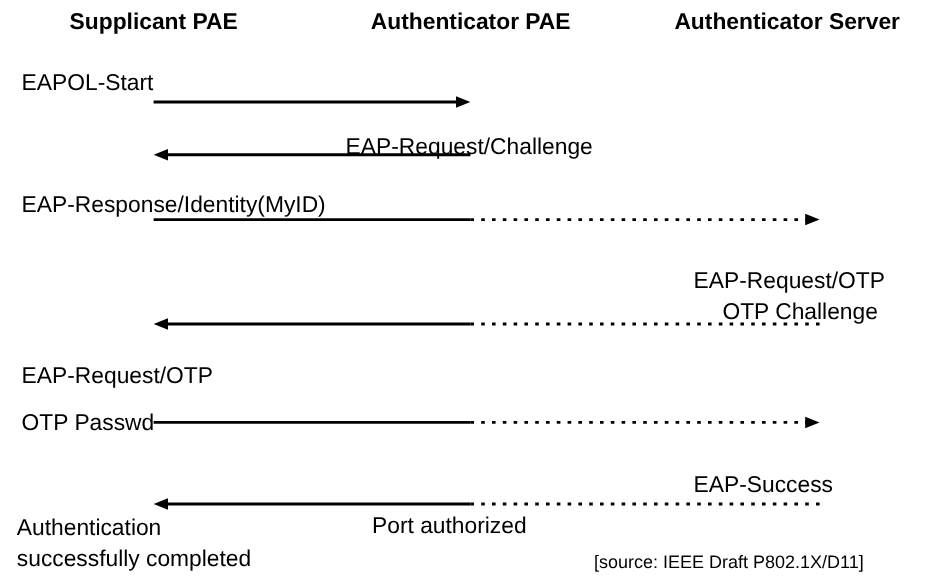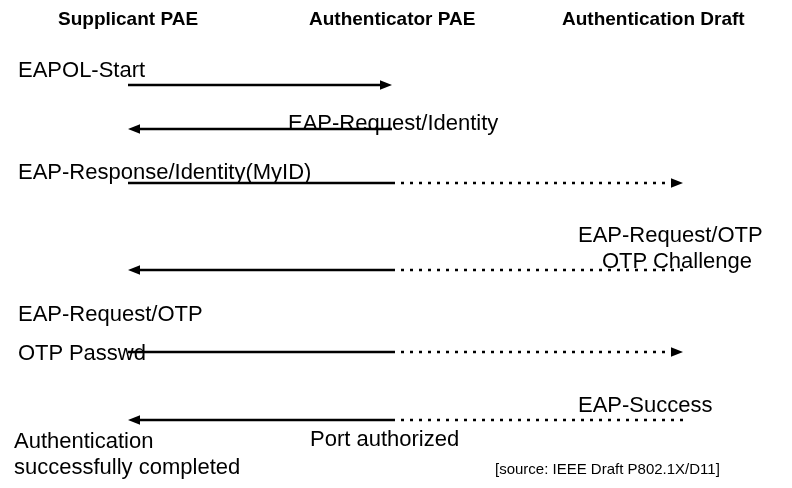--- a/index.html
+++ b/index.html
@@ -22,21 +22,21 @@
   .lane-header {
     position: absolute;
     font-weight: bold;
     font-size: 19px;
     line-height: 22px;
     white-space: nowrap;
     letter-spacing: 0px;
   }
   .msg-label {
     position: absolute;
-    font-size: 22px;
+    font-size: 19px;
     line-height: 26px;
     white-space: pre;
     letter-spacing: 0px;
   }
   .source-note {
     position: absolute;
     font-size: 15px;
     line-height: 18px;
     white-space: nowrap;
   }
@@ -48,25 +48,25 @@
     height: 488px;
   }
 </style>
 </head>
 <body>
 
 <div id="diagram-root">
 
   <div class="lane-header" style="left:58px; top:8px;">Supplicant PAE</div>
   <div class="lane-header" style="left:294px; top:8px;margin-left:15px;">Authenticator PAE</div>
-  <div class="lane-header" style="left:562px; top:8px;">Authentication Draft</div>
+  <div class="lane-header" style="left:562px; top:8px;">Authenticator Server</div>
 
   <div class="msg-label" style="left:18px; top:57px;">EAPOL-Start</div>
 
-  <div class="msg-label" style="left:288px; top:110px;">EAP-Request/Identity</div>
+  <div class="msg-label" style="left:288px; top:110px;">EAP-Request/Challenge</div>
 
   <div class="msg-label" style="left:18px; top:159px;">EAP-Response/Identity(MyID)</div>
 
   <div class="msg-label" style="left:578px; top:222px;">EAP-Request/OTP</div>
   <div class="msg-label" style="left:578px; top:248px;margin-left:24px;">OTP Challenge</div>
 
   <div class="msg-label" style="left:18px; top:301px;">EAP-Request/OTP</div>
   <div class="msg-label" style="left:18px; top:340px;">OTP Passwd</div>
 
   <div class="msg-label" style="left:310px; top:426px;">Port authorized</div>

